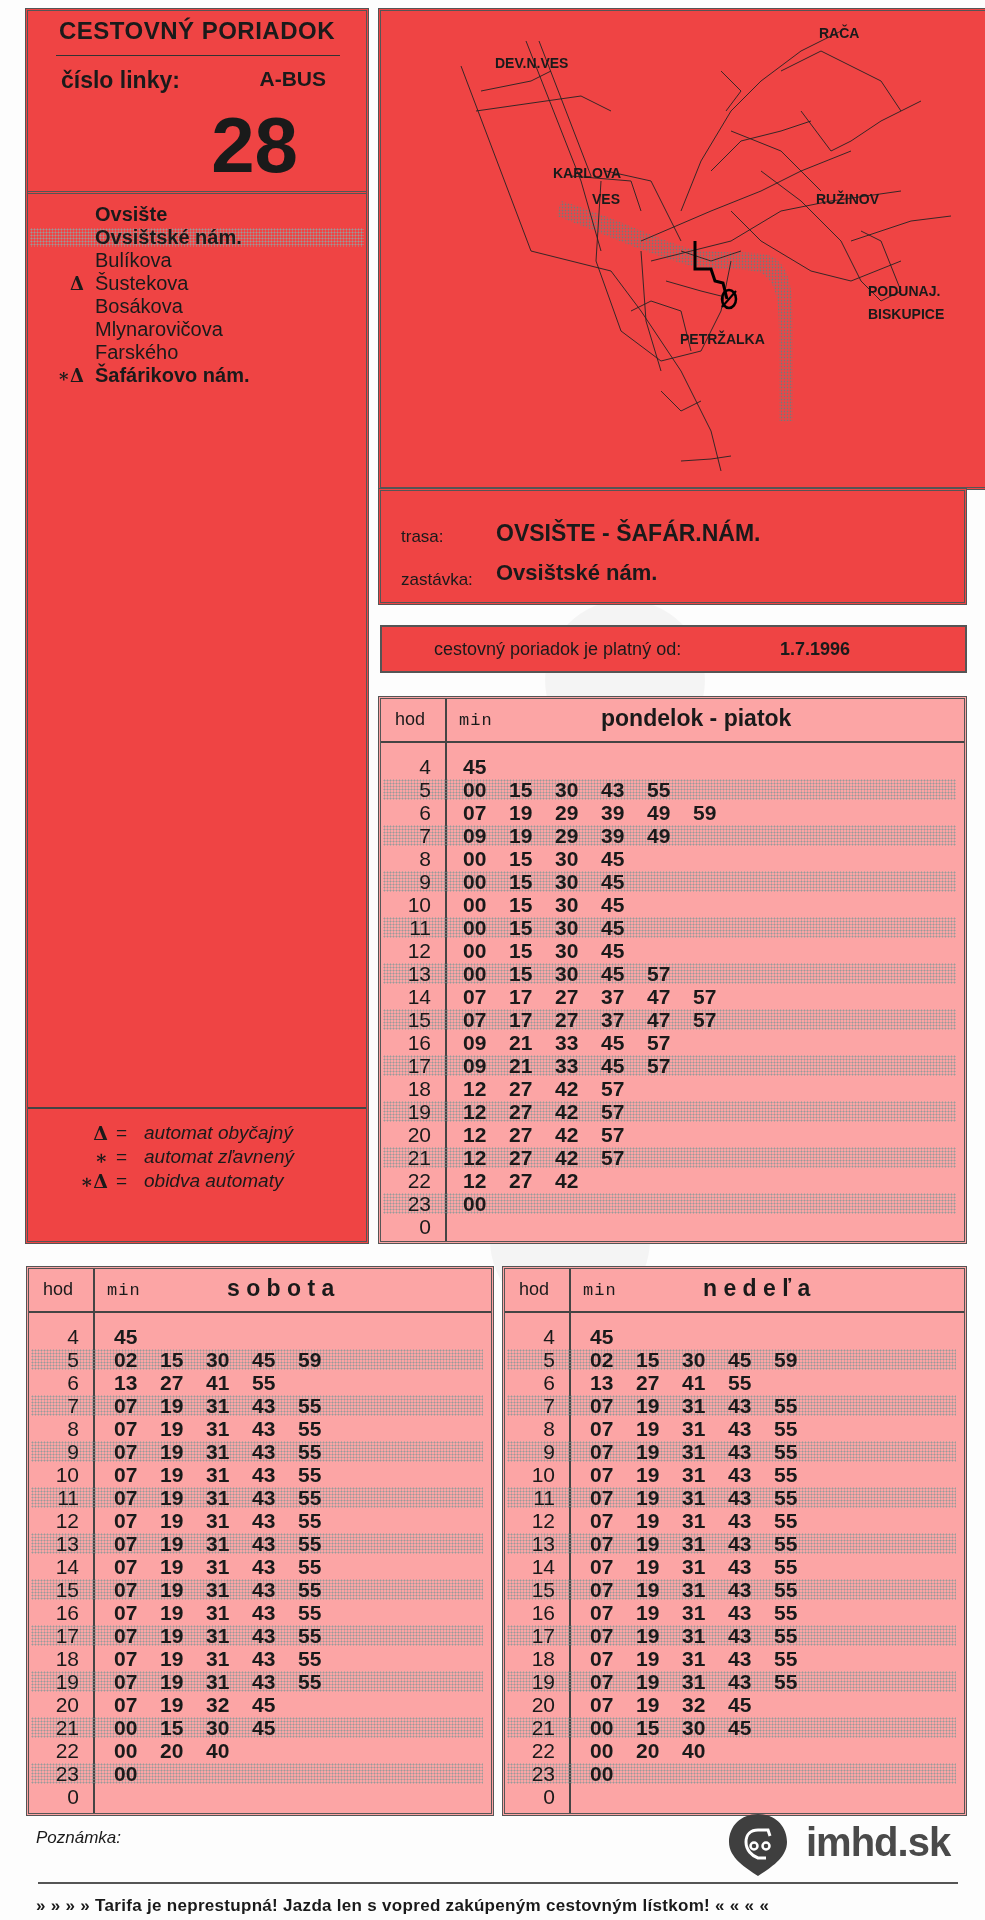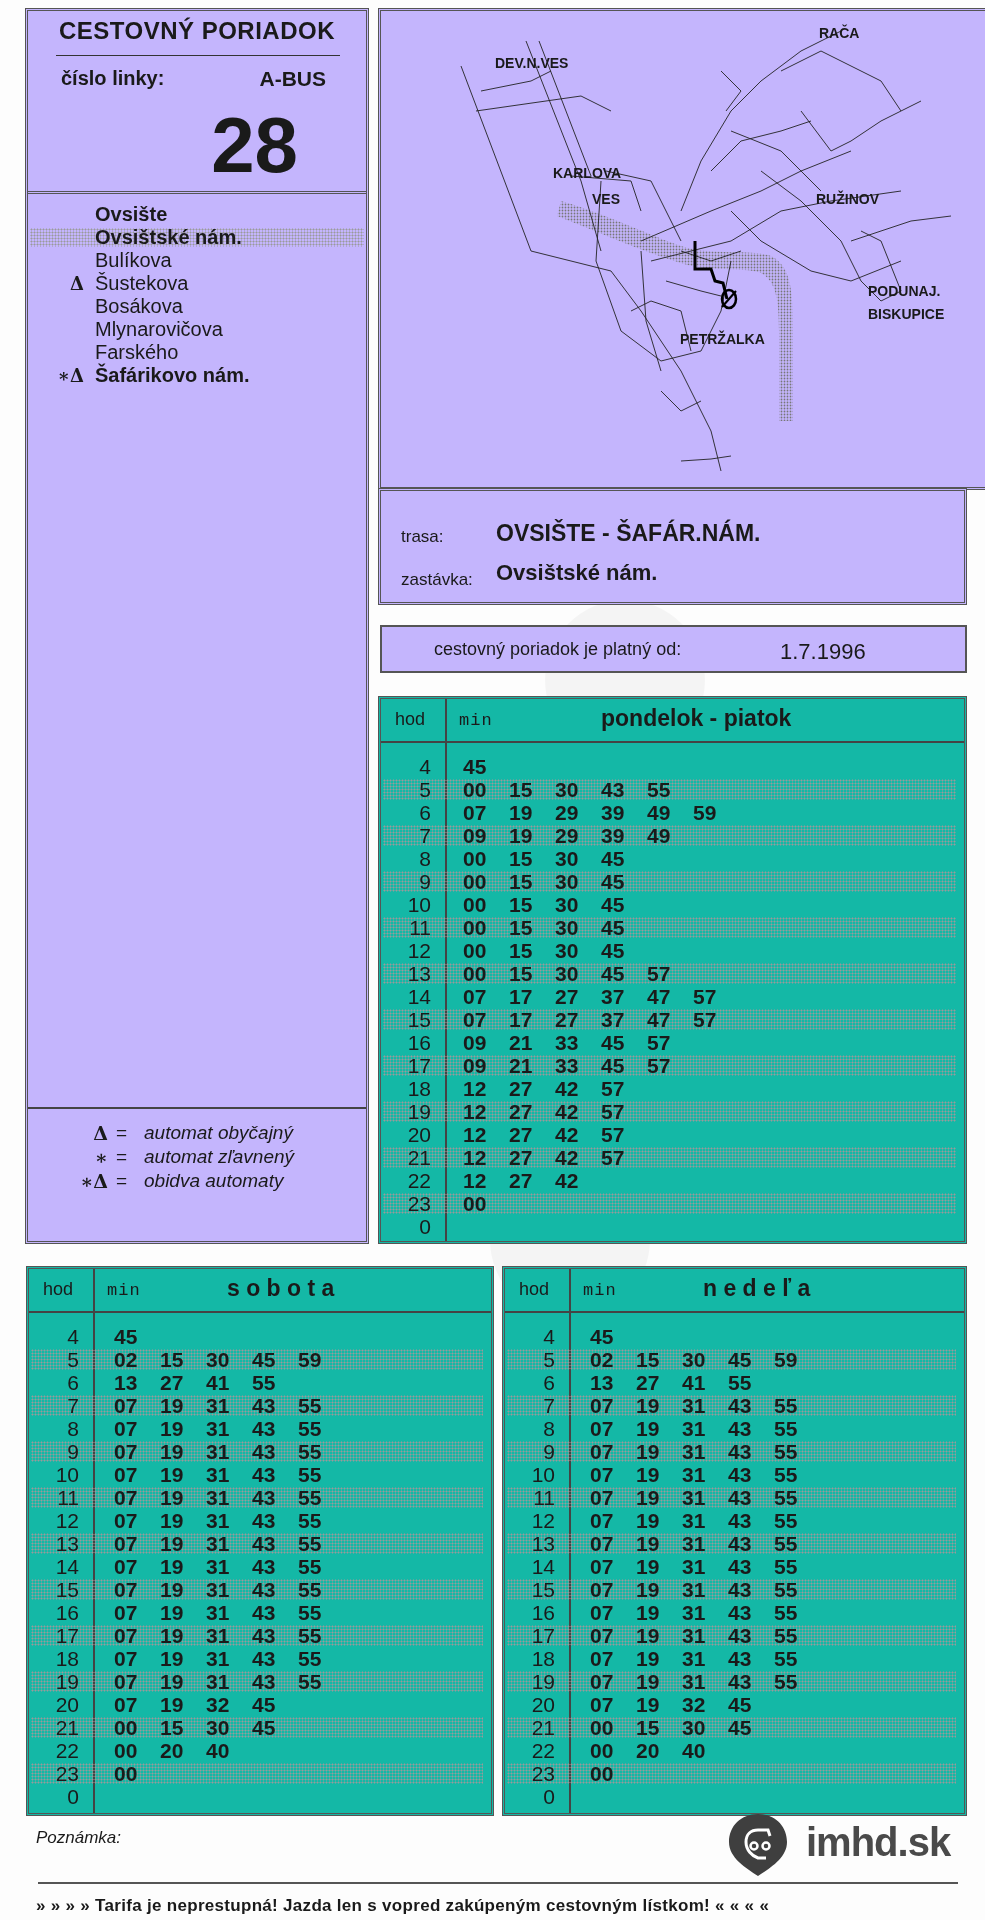--- a/index.html
+++ b/index.html
@@ -1,26 +1,26 @@
 <!DOCTYPE html>
 <html><head>
 <meta charset="utf-8">
 <style>
   html, body { margin:0; padding:0; }
   body { width:985px; height:1920px; background:#fdfdfd; position:relative; overflow:hidden;
          font-family:"Liberation Sans", sans-serif; color:#1a1a1a; }
-  .box { position:absolute; border:3px double #555; box-sizing:border-box; background:#c4b5fd; }
+  .box { position:absolute; border:3px double #555; box-sizing:border-box; background:#ef4444; }
   .dots { background-image: radial-gradient(#9a9a9a 0.9px, transparent 1.1px); background-size:3px 3px; }
 
   
   #left-box { left:25px; top:8px; width:344px; height:1236px; }
   #head { position:absolute; left:0; top:0; right:0; height:180px; border-bottom:3px double #555; }
   #title { position:absolute; left:0; right:0; top:6px; text-align:center; font-size:24px; font-weight:bold; letter-spacing:0.5px; }
   #title-rule { position:absolute; left:28px; right:26px; top:44px; border-top:1.5px solid #333; }
-  #line-label { position:absolute; left:33px; top:56px; font-size:20px; font-weight:bold; }
+  #line-label { position:absolute; left:33px; top:56px; font-size:23px; font-weight:bold; }
   #line-type { position:absolute; right:40px; top:56px; font-size:21px; font-weight:bold; }
   #line-number { position:absolute; right:68px; top:94px; font-size:78px; font-weight:bold; line-height:80px; }
 
   #stops { position:absolute; left:0; right:0; top:192px; }
   .stop { position:relative; height:23px; line-height:23px; font-size:20px; }
   .stop .mark { position:absolute; left:14px; width:42px; text-align:right; font-weight:bold; font-family:"DejaVu Serif", serif; font-size:18px; }
   .stop .name { position:absolute; left:67px; }
   .stop.bold .name { font-weight:bold; }
   .stop.current { }
   .stop.current .hl { position:absolute; left:2px; right:2px; top:2px; bottom:2px; }
@@ -39,24 +39,24 @@
   .dpb-line { position:absolute; left:0; right:0; text-align:center; font-weight:bold; font-size:17px; }
 
   
   #route-box { left:378px; top:488px; width:589px; height:117px; }
   .route-lbl { position:absolute; left:20px; font-size:17px; }
   .route-val { position:absolute; font-size:23px; font-weight:bold; }
 
   
   #valid-box { left:380px; top:625px; width:587px; height:48px; border:2px solid #555; }
   #valid-text { position:absolute; left:52px; top:12px; font-size:18px; }
-  #valid-date { position:absolute; left:398px; top:12px; font-size:22px; font-weight:normal; }
+  #valid-date { position:absolute; left:398px; top:12px; font-size:18px; font-weight:bold; }
 
   
-  .tt { position:absolute; border:3px double #555; box-sizing:border-box; background:#14b8a6; }
+  .tt { position:absolute; border:3px double #555; box-sizing:border-box; background:#fca5a5; }
   .tt .thead { position:absolute; left:0; right:0; top:0; height:42px; border-bottom:2px solid #444; }
   .tt .th-hod { position:absolute; left:14px; top:10px; font-size:18px; }
   .tt .th-min { position:absolute; top:12px; font-size:17px; font-family:"Liberation Mono", monospace; letter-spacing:1px; }
   .tt .th-day { position:absolute; top:6px; font-size:23px; font-weight:bold; white-space:nowrap; }
   .tt .vdiv { position:absolute; top:0; bottom:0; border-left:2px solid #444; }
   .tt .rows { position:absolute; left:0; right:0; }
   .tt .row { position:relative; height:23px; line-height:23px; font-size:21px; }
   .tt .row.shade .bg { position:absolute; left:2px; right:8px; top:1px; bottom:1px; }
   .tt .row .h { position:absolute; text-align:right; }
   .tt .row .m { position:absolute; font-weight:bold; word-spacing:0; }

